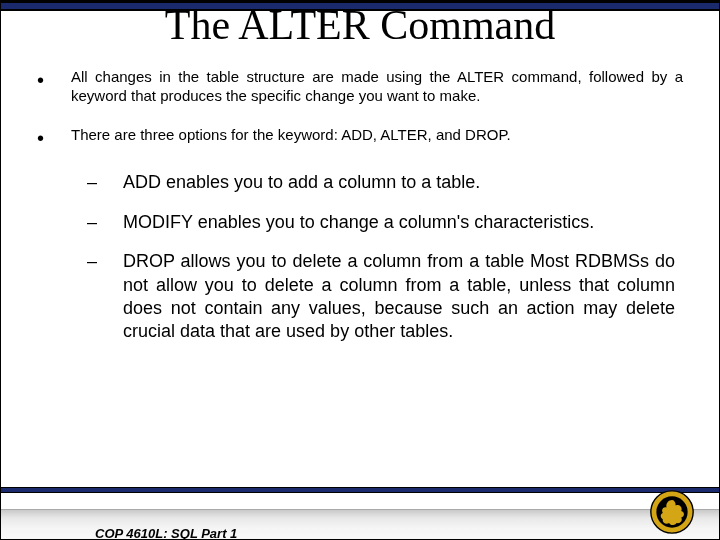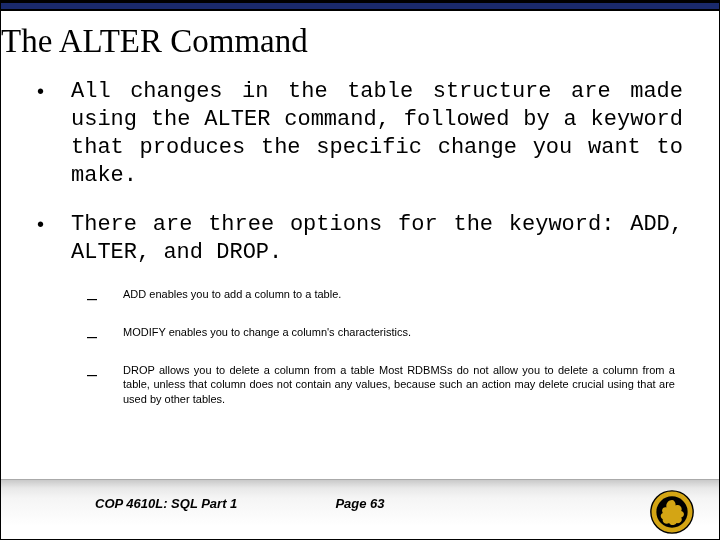--- a/index.html
+++ b/index.html
@@ -19,74 +19,74 @@
   .top-stripe {
     position: absolute;
     left: 0; right: 0; top: 0;
     height: 10px;
     background: linear-gradient(to bottom,
       #000 0, #000 2px,
       #1a2a6c 2px, #1a2a6c 8px,
       #000 8px, #000 10px);
   }
   .title {
-    font-size: 33px;
+    text-align: center;
+    font-size: 42px;
     font-weight: normal;
     color: #000;
-    margin-top: 22px;
     font-family: "Times New Roman", Times, serif;
   }
   .content {
     padding: 18px 36px 0 36px;
   }
   .bullet-row {
     display: flex;
     margin-bottom: 20px;
   }
   .bullet-dot {
     width: 34px;
     flex: 0 0 34px;
     font-family: Arial, sans-serif;
     font-size: 20px;
     line-height: 26px;
   }
   .bullet-text {
     flex: 1;
-    font-size: 22px;
+    font-size: 15px;
     line-height: 1.28;
     text-align: justify;
-    font-family: Liberation Mono, monospace;
+    font-family: Liberation Sans, sans-serif;
   }
   .sub-list {
     margin-left: 50px;
     margin-right: 8px;
   }
   .sub-row {
     display: flex;
     margin-bottom: 16px;
   }
   .sub-dash {
     width: 36px;
     flex: 0 0 36px;
     font-family: Arial, sans-serif;
     font-size: 18px;
     line-height: 22px;
   }
   .sub-text {
     flex: 1;
     font-family: Arial, Helvetica, sans-serif;
-    font-size: 11px;
+    font-size: 18px;
     line-height: 1.3;
     text-align: justify;
   }
   .footer-band {
     position: absolute;
     left: 0; right: 0;
     bottom: 0;
-    height: 60px;
+    height: 30px;
     background: linear-gradient(to bottom,
       #c9c9c9 0, #e8e8e8 8px, #f5f5f5 18px, #fff 46px);
     border-top: 1px solid #aaa;
   }
   .footer-stripe {
     position: absolute;
     left: 0; right: 0;
     bottom: 46px;
     height: 6px;
     background: linear-gradient(to bottom,
@@ -155,31 +155,30 @@
         <div class="sub-text">ADD enables you to add a column to a table.</div>
       </div>
 
       <div class="sub-row">
         <div class="sub-dash">–</div>
         <div class="sub-text">MODIFY enables you to change a column's characteristics.</div>
       </div>
 
       <div class="sub-row">
         <div class="sub-dash">–</div>
-        <div class="sub-text">DROP allows you to delete a column from a table Most RDBMSs do not allow you to delete a column from a table, unless that column does not contain any values, because such an action may delete crucial using that are used by other tables.</div>
+        <div class="sub-text">DROP allows you to delete a column from a table Most RDBMSs do not allow you to delete a column from a table, unless that column does not contain any values, because such an action may delete crucial data that are used by other tables.</div>
       </div>
 
     </div>
   </div>
 
   <div class="footer-stripe"></div>
   <div class="footer-band">
     <div class="footer-inner">
       <div class="footer-left">COP 4610L: SQL Part 1</div>
-      <div class="footer-center">Page 63</div>
     </div>
     <div class="logo">
       <svg viewBox="0 0 100 100">
         <circle cx="50" cy="50" r="46" fill="#d4a514" stroke="#000" stroke-width="3"></circle>
         <circle cx="50" cy="50" r="34" fill="#000"></circle>
         <path d="M50 24
                  C42 24 36 32 38 40
                  C30 38 26 46 30 52
                  C24 54 24 62 30 66
                  C28 72 36 78 44 74

